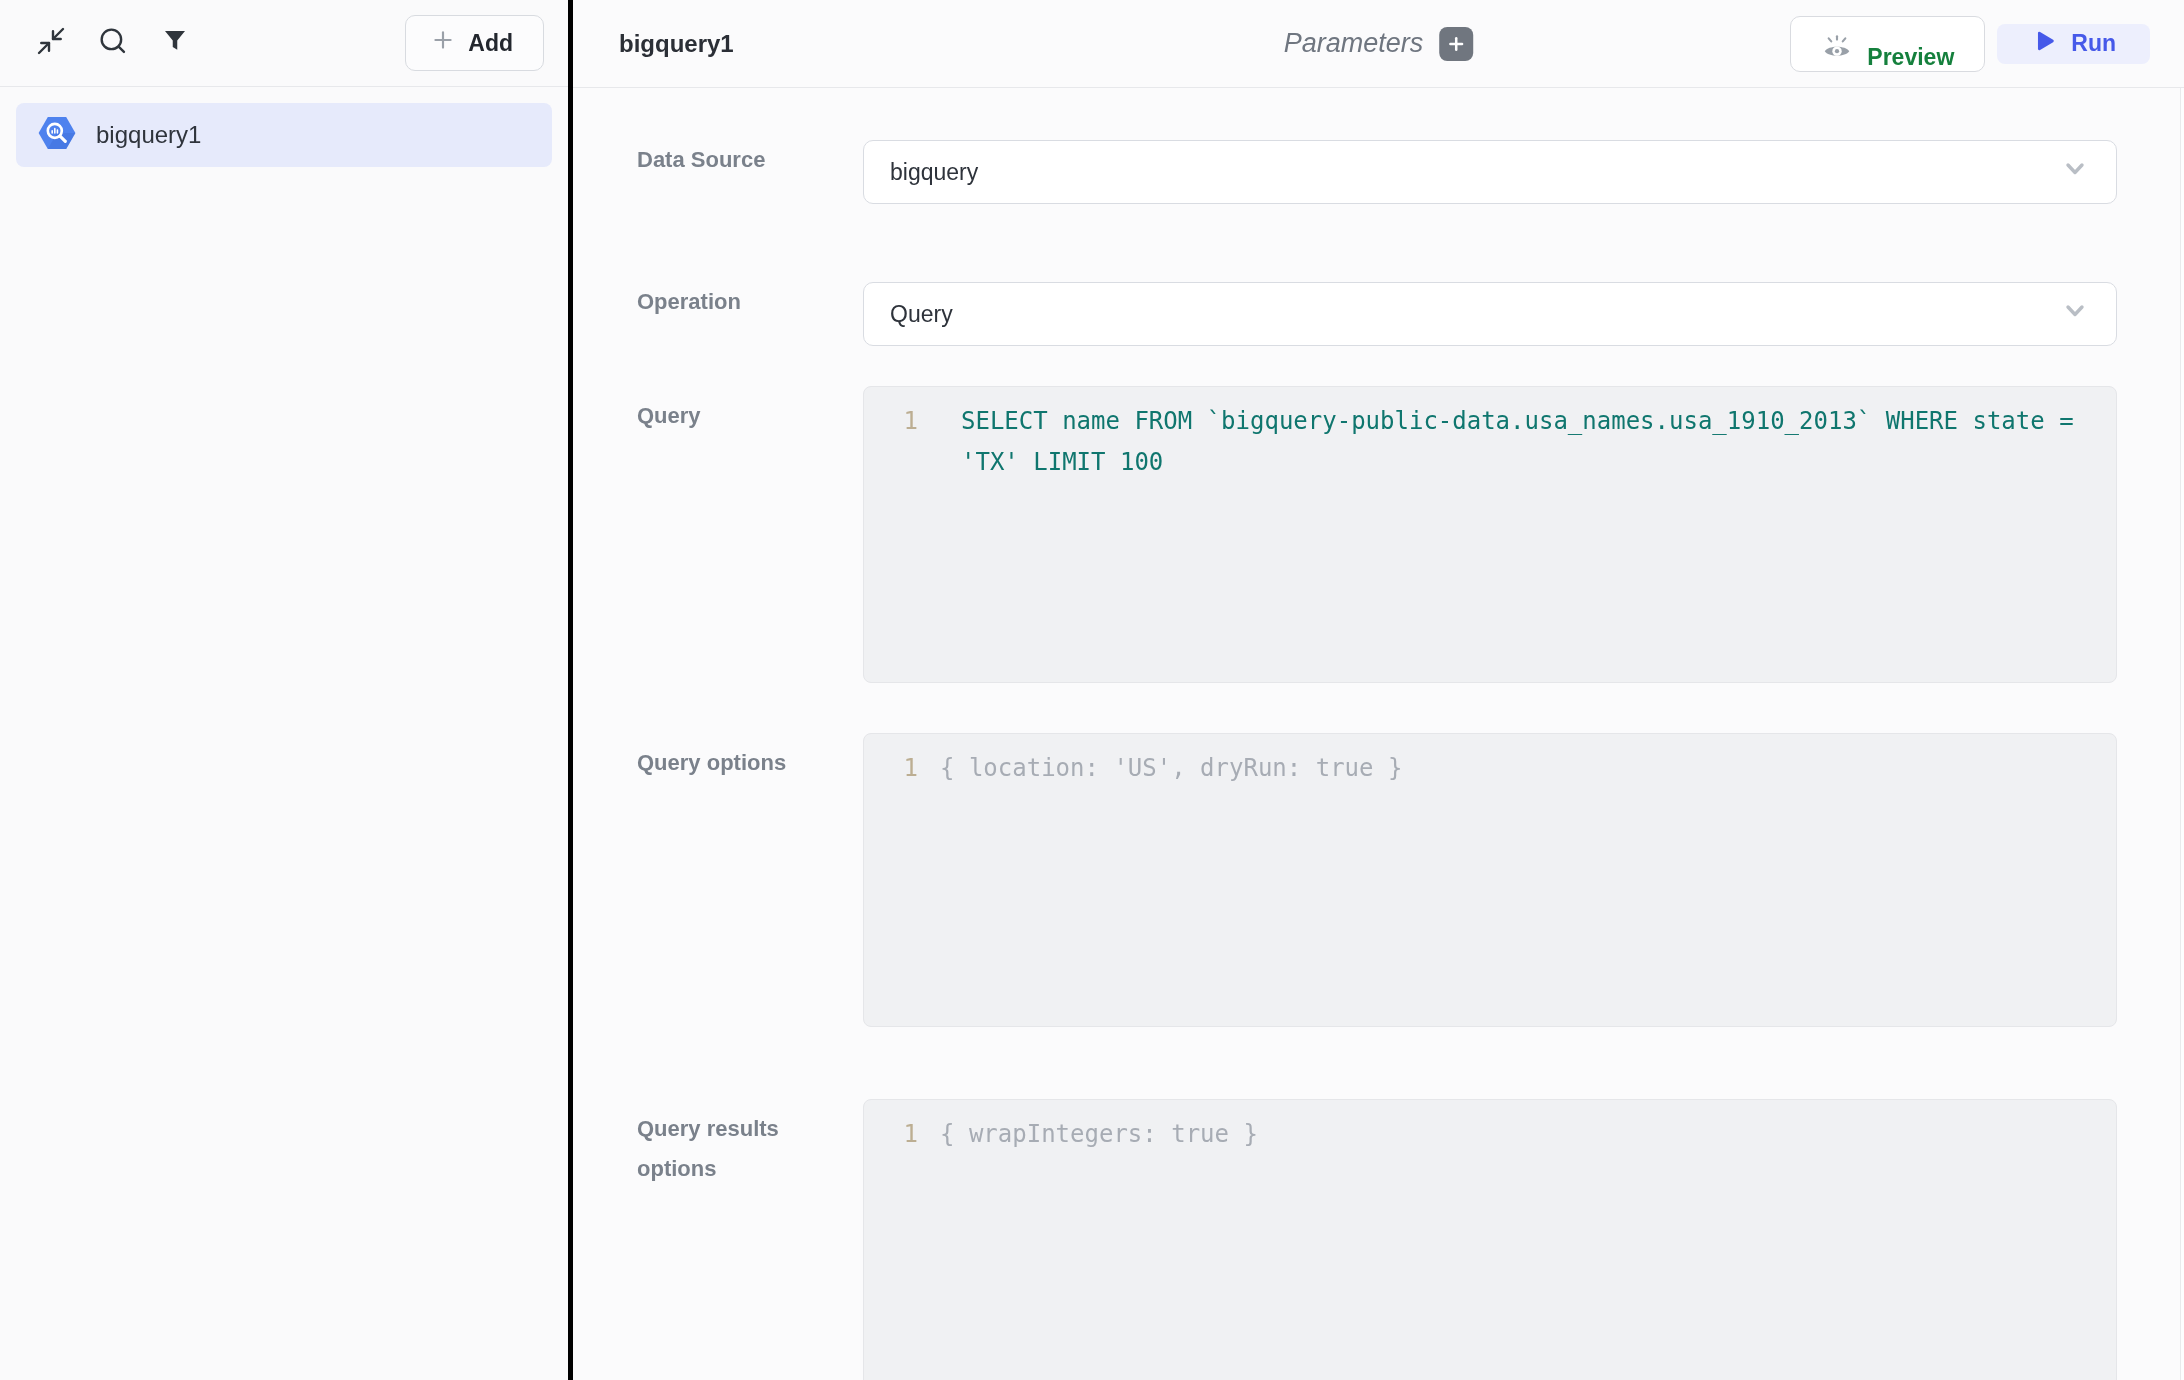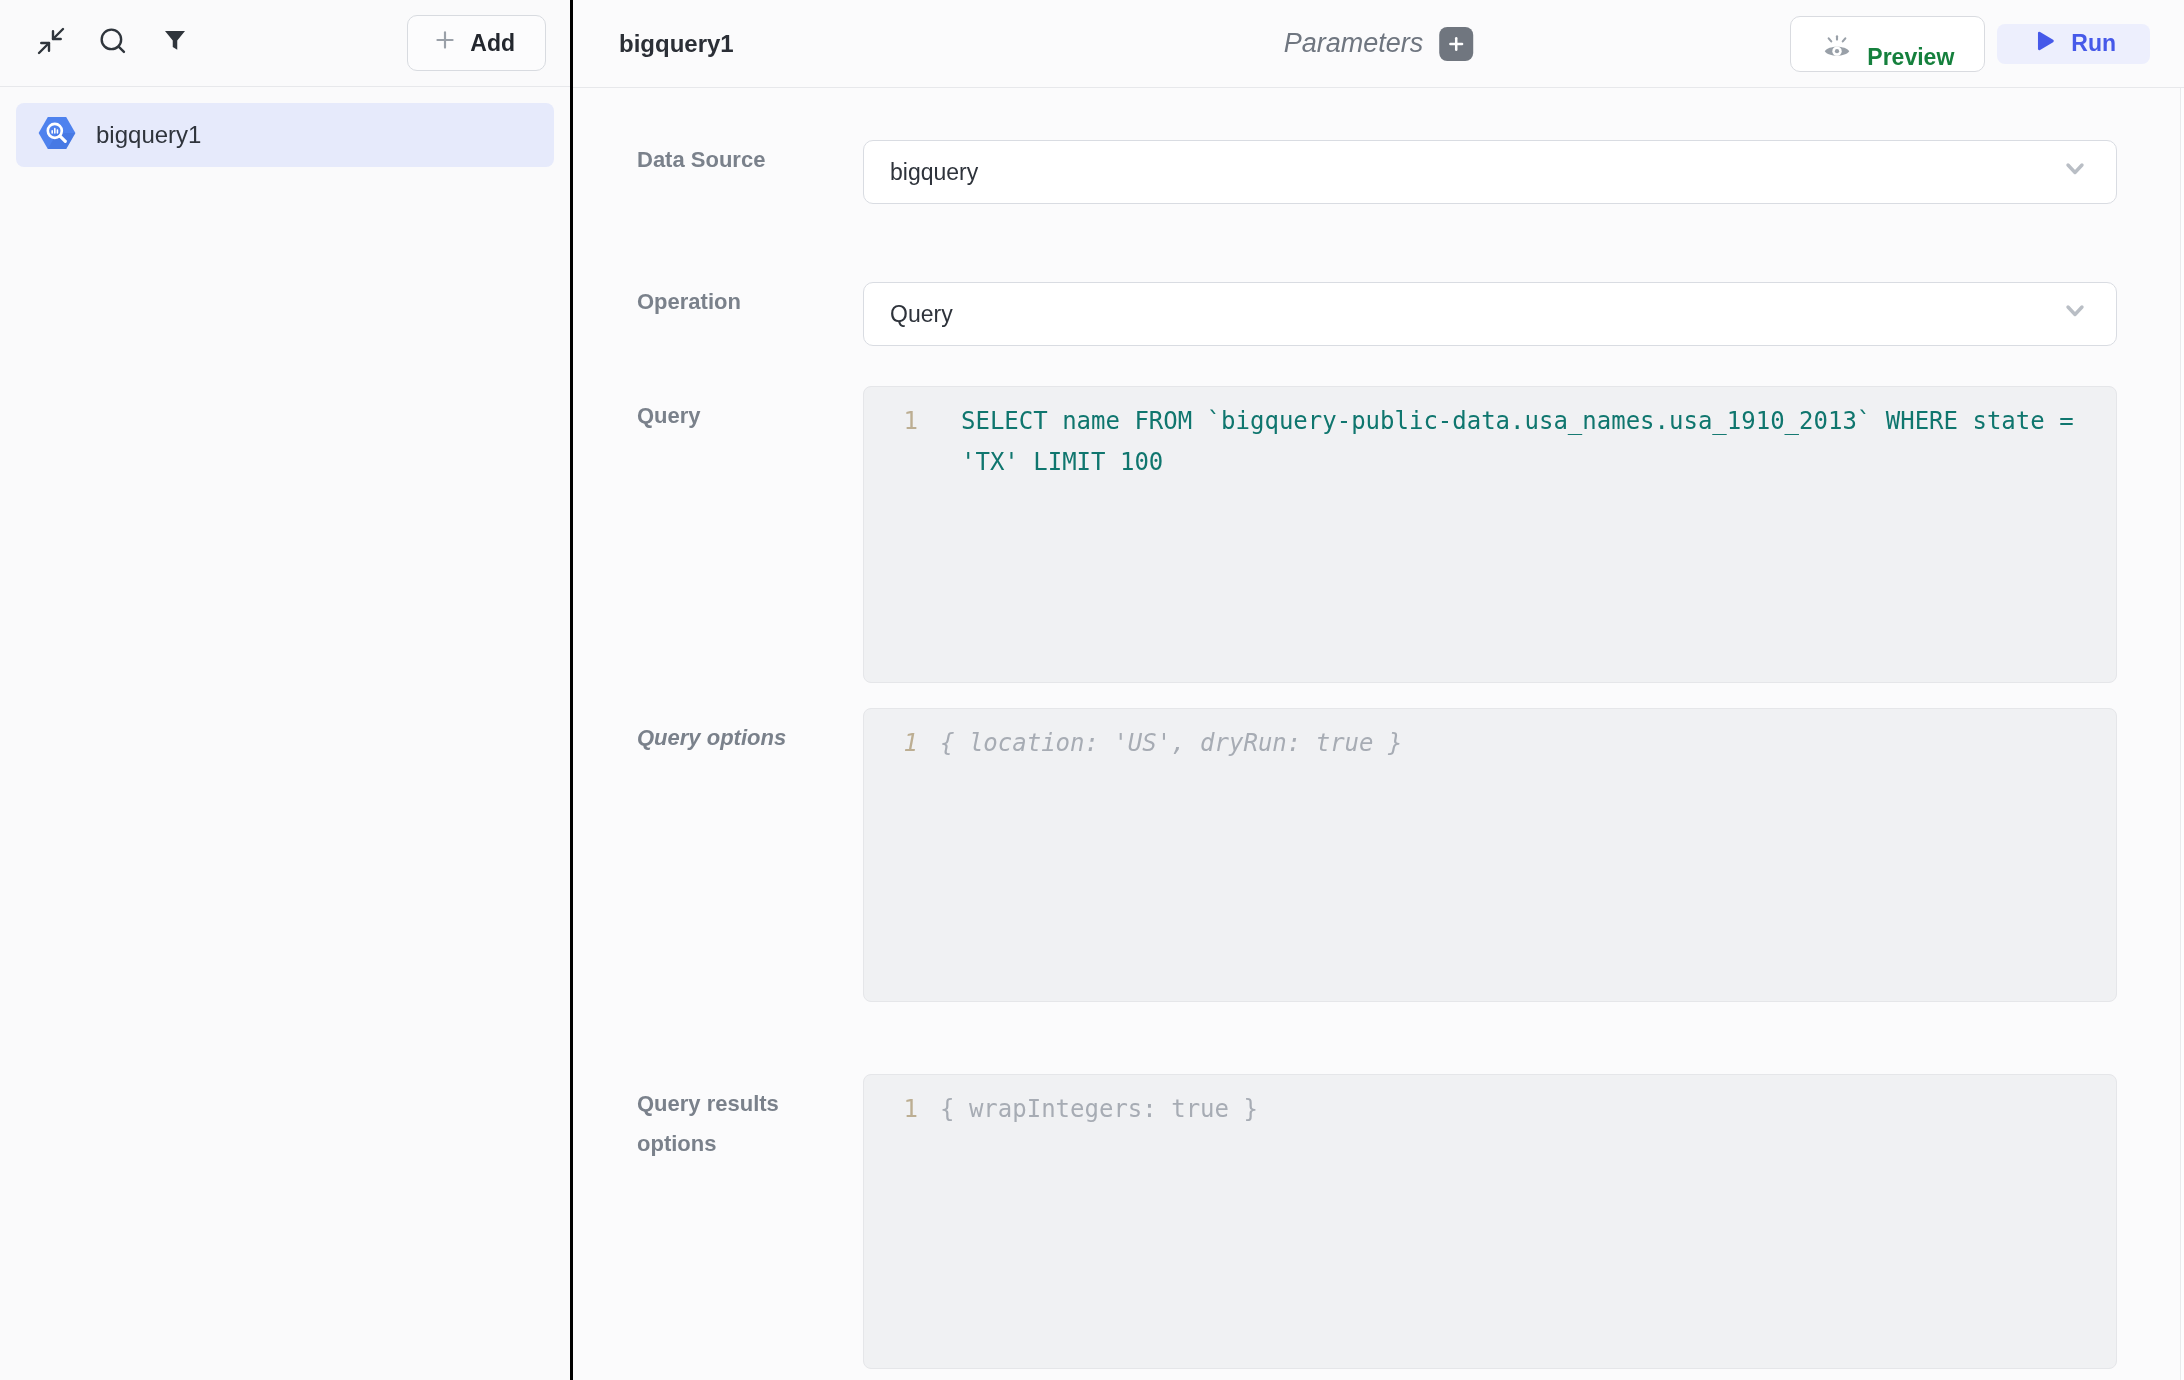--- a/index.html
+++ b/index.html
@@ -10,21 +10,21 @@
     color: #2e333b;
     display: flex;
     overflow: hidden;
   }
   
   .sidebar {
     width: 573px;
     min-width: 573px;
     height: 100%;
     background: #fafafb;
-    border-right: 3px solid #000000;
+    border-right: 5px solid #000000;
     display: flex;
     flex-direction: column;
   }
   .sidebar-header {
     height: 87px;
     border-bottom: 1px solid #e7e8eb;
     display: flex;
     align-items: center;
     padding: 0 24px 0 34px;
   }
@@ -149,21 +149,21 @@
   }
   .code-value { color: #0f766e; margin-left: 43px; }
   .code-placeholder { color: #a7acb4; }
 
   .h-editor-query { height: 297px; }
   .h-editor-options { height: 294px; }
   .h-editor-results { height: 295px; }
 
   .mt-row2 { margin-top: 78px; }
   .mt-row3 { margin-top: 40px; }
-  .mt-row4 { margin-top: 25px; font-style: italic; }
+  .mt-row4 { margin-top: 50px; }
   .mt-row5 { margin-top: 72px; }
 </style>
 </head>
 <body>
 
 <div class="sidebar">
   <div class="sidebar-header">
     <div class="icon-btn">
       <span>
         <svg width="32" height="32" viewBox="0 0 24 24" fill="none" stroke="#2f353c" stroke-width="1.8" stroke-linecap="round" stroke-linejoin="round">

